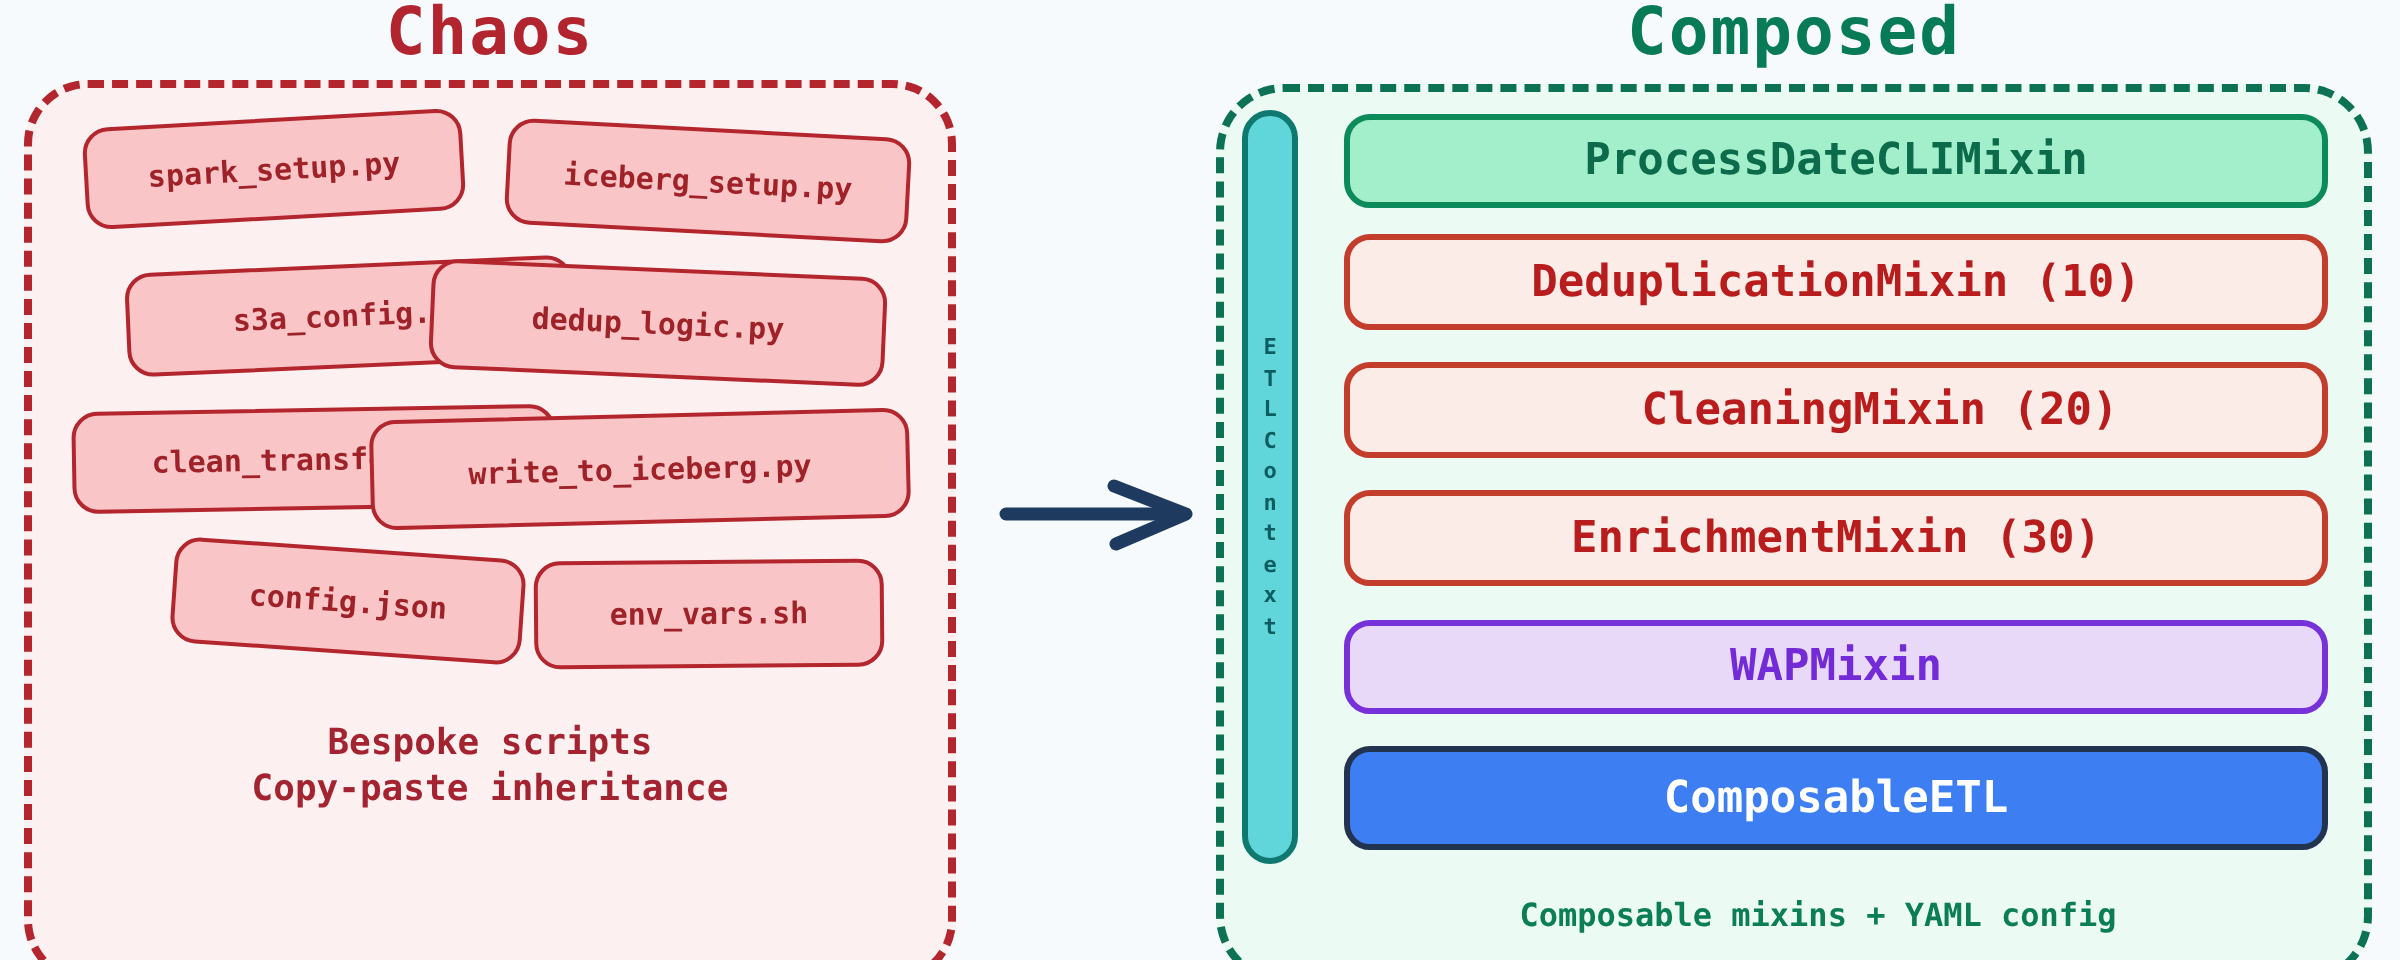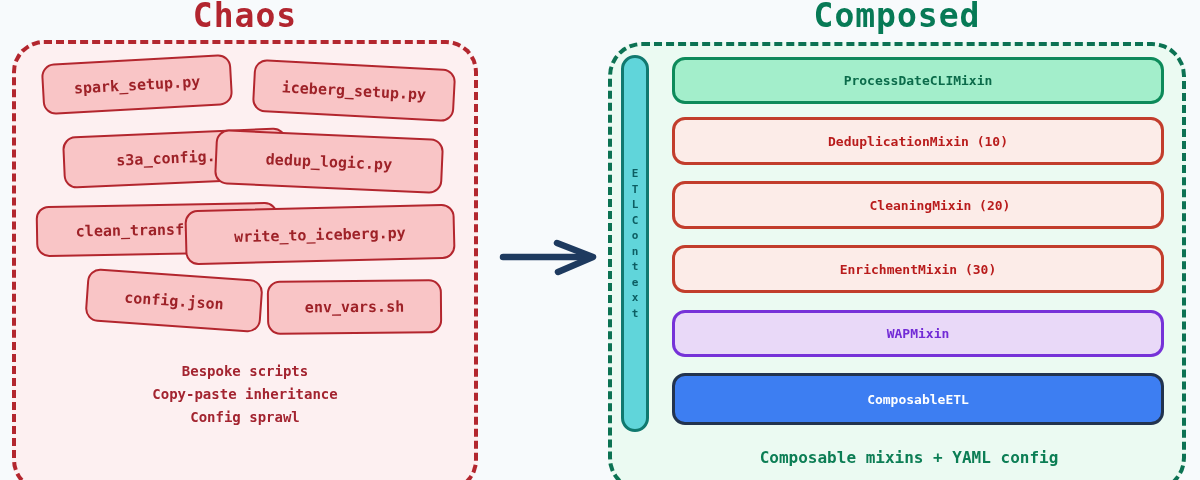--- a/index.html
+++ b/index.html
@@ -44,38 +44,38 @@
   .fb-s3a     { left: 47px;  top: 88px;  width: 224px; height: 52px; transform: rotate(-2.5deg); }
   .fb-dedup   { left: 199px; top: 90px;  width: 228px; height: 55px; transform: rotate(2.5deg); }
   .fb-clean   { left: 20px;  top: 160px; width: 242px; height: 51px; transform: rotate(-1deg); }
   .fb-write   { left: 169px; top: 163px; width: 270px; height: 55px; transform: rotate(-1.4deg); }
   .fb-config  { left: 70px;  top: 230px; width: 176px; height: 53px; transform: rotate(4deg); }
   .fb-env     { left: 251px; top: 236px; width: 175px; height: 54px; transform: rotate(-0.5deg); }
 
   .chaos-caption {
     position: absolute; left: 0; top: 316px; width: 458px;
     text-align: center; color: #a32430;
-    font-size: 14px; font-weight: bold; line-height: 23px;
+    font-size: 18px; font-weight: bold; line-height: 23px;
   }
 
   .arrow-svg { position: absolute; left: 495px; top: 235px; }
 
   .etl-bar {
     position: absolute; left: 9px; top: 9px; width: 28px; height: 377px;
     box-sizing: border-box;
     background: #60d5da; border: 3px solid #10796f; border-radius: 14px;
     display: flex; flex-direction: column; align-items: center; justify-content: center;
     color: #0c5d62; font-size: 11px; font-weight: bold; line-height: 11px; gap: 4.5px;
   }
 
   .mixin {
     position: absolute; left: 60px; width: 492px; box-sizing: border-box;
     border-radius: 13px; border: 3px solid;
     display: flex; align-items: center; justify-content: center;
-    font-size: 13px; font-weight: bold; white-space: nowrap;
+    font-size: 22px; font-weight: bold; white-space: nowrap;
   }
   .mixin.green  { background: #a3eecb; border-color: #0d8a5a; color: #0b6b4a; }
   .mixin.red    { background: #fcece8; border-color: #c23d2c; color: #b91c1c; }
   .mixin.purple { background: #e9d9f8; border-color: #7632d8; color: #722bd6; }
   .mixin.blue   { background: #3d7ef2; border-color: #22334f; color: #ffffff; }
   .mx-1 { top: 11px;  height: 47px; }
   .mx-2 { top: 71px;  height: 48px; }
   .mx-3 { top: 135px; height: 48px; padding-left: 44px; }
   .mx-4 { top: 199px; height: 48px; }
   .mx-5 { top: 264px; height: 47px; }
@@ -117,21 +117,20 @@
     <div class="file-box fb-config">
         <span>config.json</span>
       </div>
     <div class="file-box fb-env">
         <span>env_vars.sh</span>
       </div>
 
     <div class="chaos-caption">
       <div>Bespoke scripts</div>
       <div>Copy-paste inheritance</div>
-      <div>Config sprawl</div>
     </div>
   </div>
 
   <svg class="arrow-svg" width="110" height="50" viewBox="0 0 110 50">
     <g stroke="#1e3a5f" stroke-width="6.5" fill="none" stroke-linecap="round" stroke-linejoin="round">
       <path d="M 8 22 L 95 22"></path>
       <path d="M 62 8 L 98 22 L 63 37"></path>
     </g>
   </svg>
 

